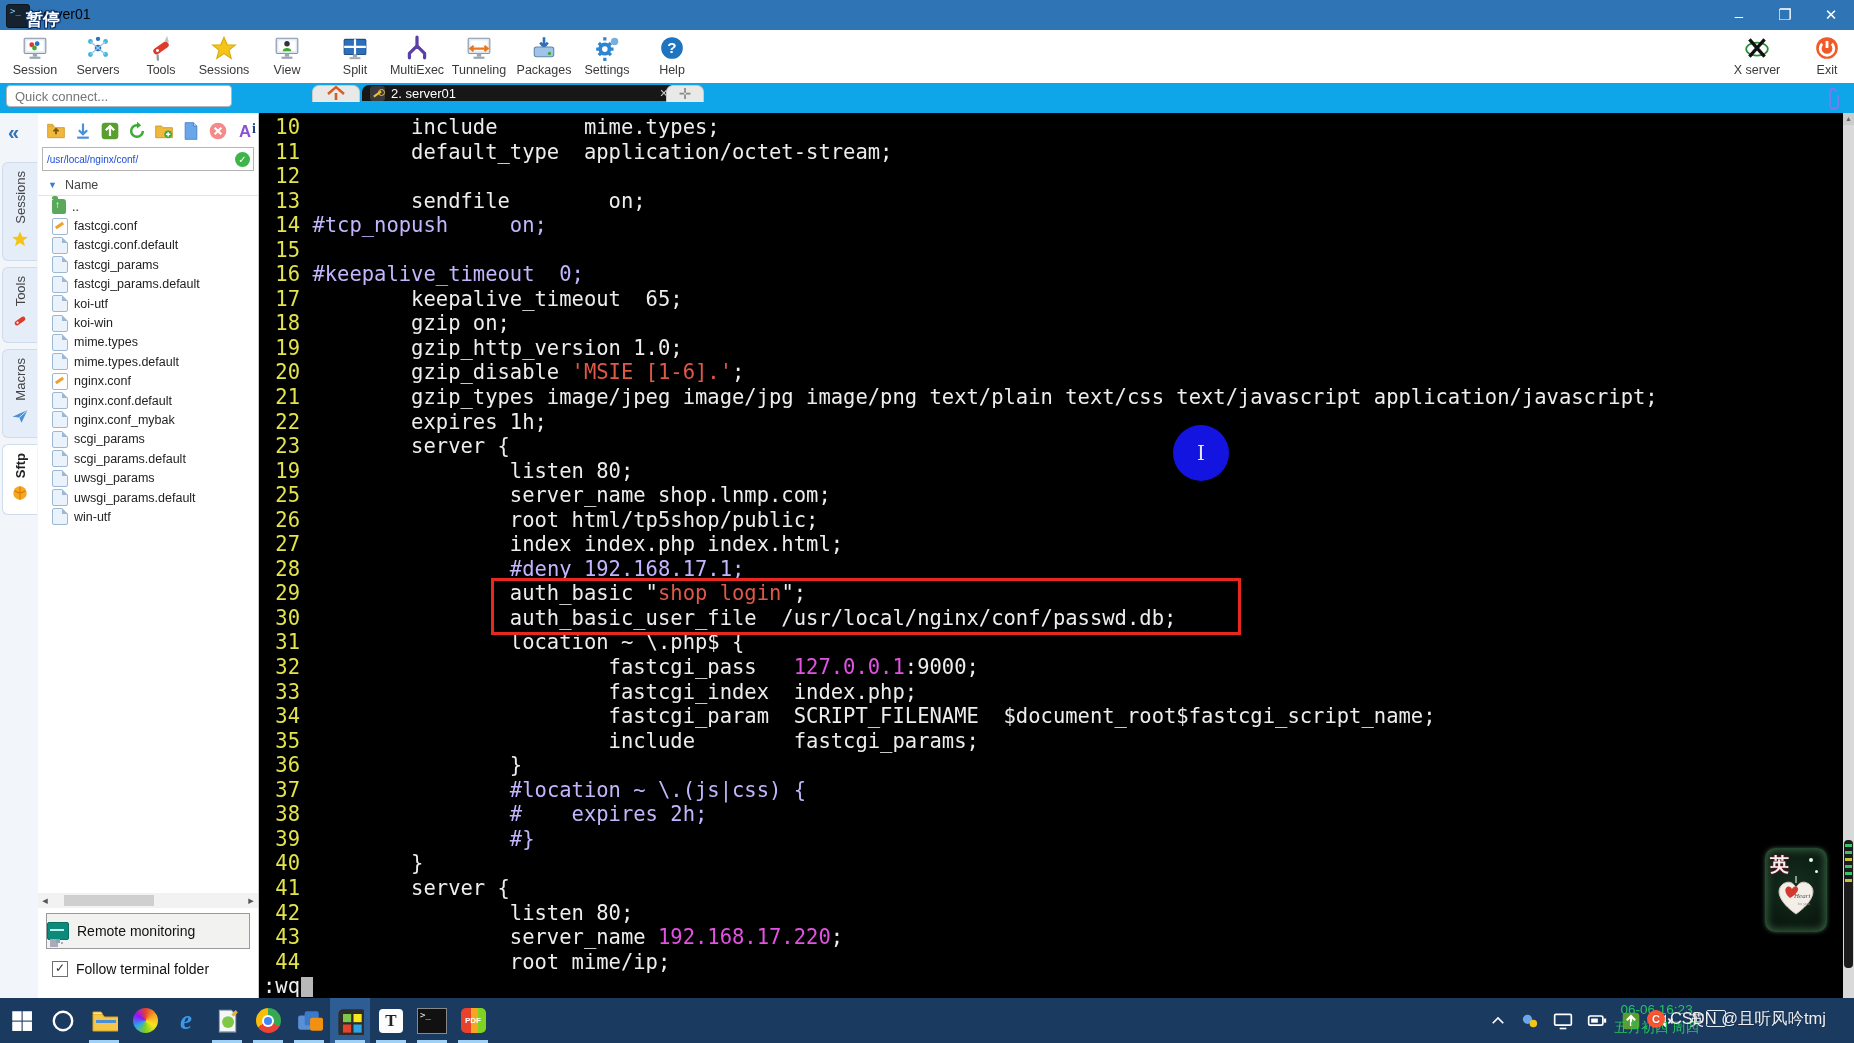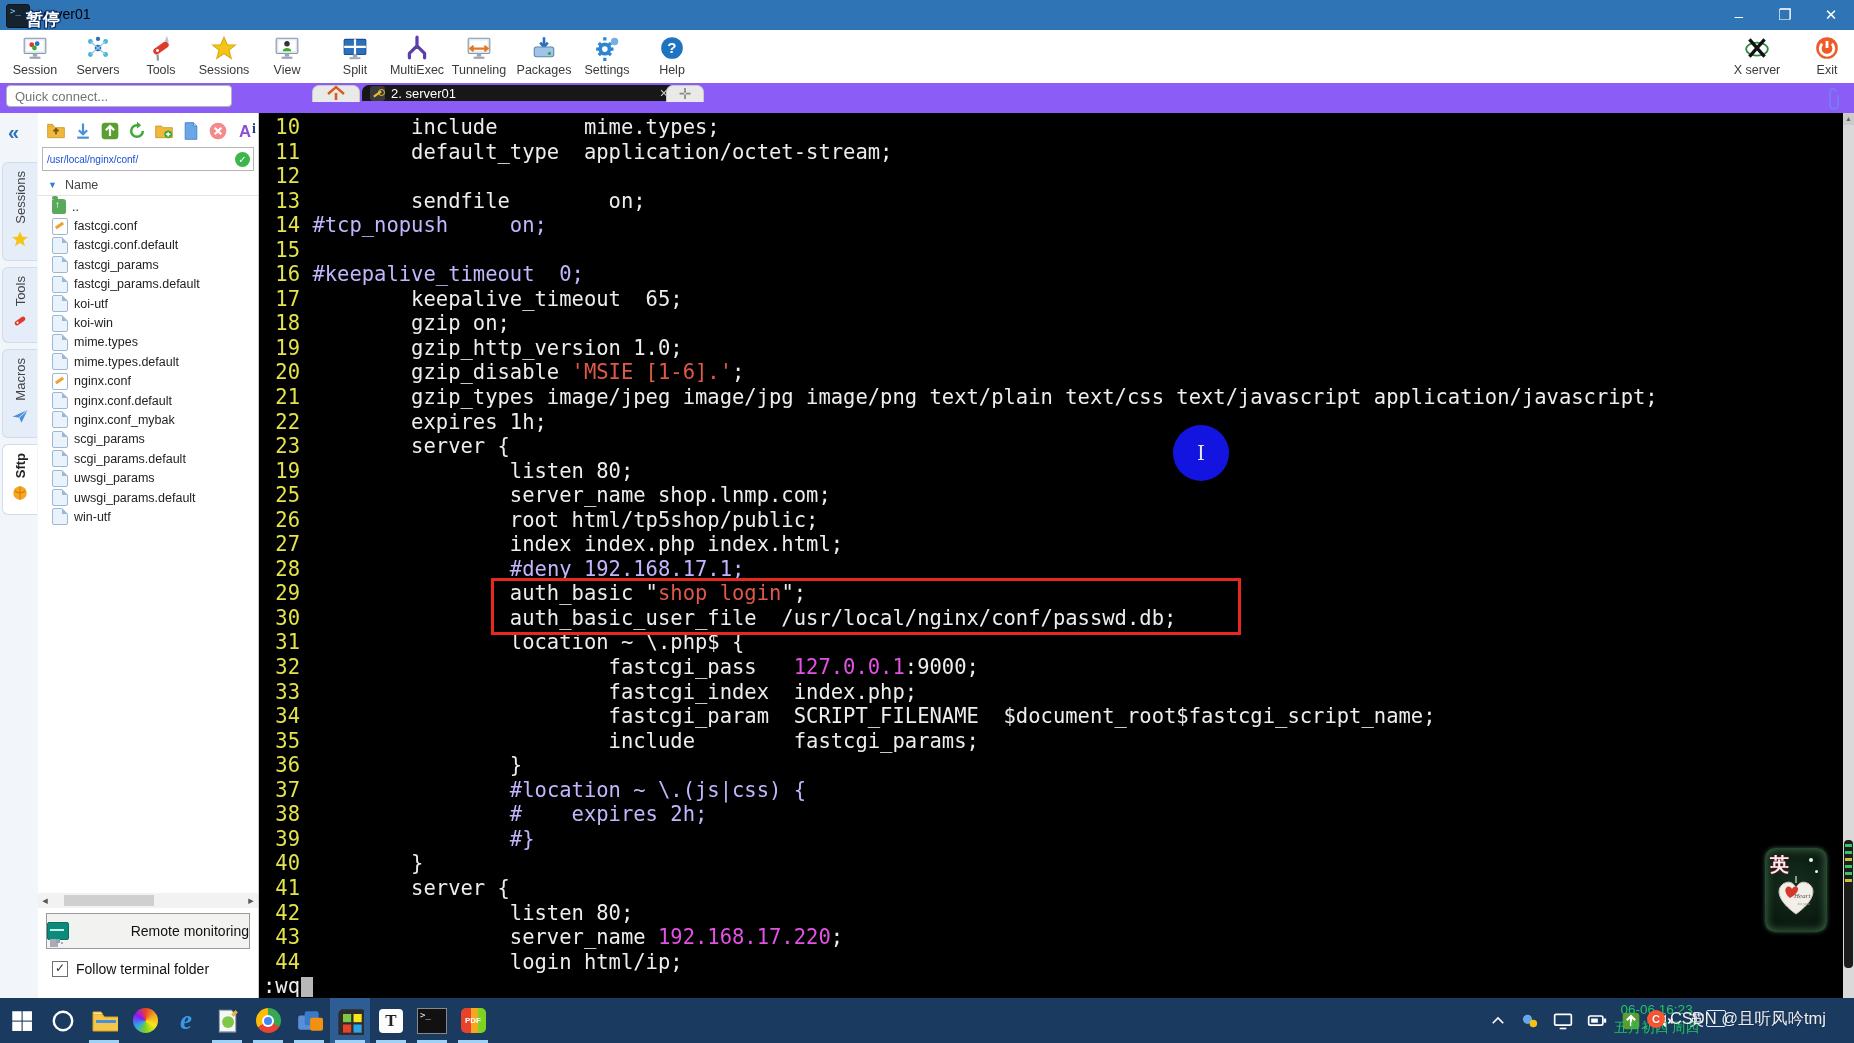--- a/index.html
+++ b/index.html
@@ -13,21 +13,21 @@
   #pause-badge{position:absolute;left:26px;top:8px;font-size:17px;font-weight:bold;color:#fff;
     text-shadow:0 0 3px #0a2d62,1px 1px 0 #0a2d62,-1px -1px 0 #0a2d62,1px -1px 0 #0a2d62,-1px 1px 0 #0a2d62;}
   #win-controls{position:absolute;right:0;top:0;height:30px;display:flex;}
   .win-btn{width:46px;height:30px;display:flex;align-items:center;justify-content:center;font-size:15px;color:#fff;cursor:default;}
   
   #toolbar{position:absolute;left:0;top:30px;width:100%;height:53px;background:#fff;border-bottom:1px solid #e0e0e0;}
   .tb-item{position:absolute;top:3px;width:58px;height:48px;text-align:center;}
   .tb-item .ic{height:30px;display:flex;align-items:center;justify-content:center;}
   .tb-item .lb{font-size:12.5px;color:#3a3a3a;margin-top:0px;}
   
-  #tabrow{position:absolute;left:0;top:83px;width:100%;height:30px;background:#8b5cf6;border-bottom:1px solid #d9d9d9;}
+  #tabrow{position:absolute;left:0;top:83px;width:100%;height:30px;background:#0ea5e9;border-bottom:1px solid #d9d9d9;}
   #quick-connect{position:absolute;left:6px;top:2px;width:208px;height:20px;border:1px solid #b5b5b5;border-radius:4px;
     font-size:13px;color:#9a9a9a;padding:0 8px;font-family:"Liberation Sans",sans-serif;background:#fff;}
   .tab{position:absolute;top:2px;height:16px;border-radius:7px 7px 0 0;margin-left:44px;}
   #tab-home{left:268px;width:46px;background:#e9e9e7;border:1px solid #c9c9c9;border-bottom:none;display:flex;align-items:center;justify-content:center;}
   #tab-active{left:318px;width:298px;background:#171717;color:#fff;display:flex;align-items:center;padding:0 8px;font-size:13px;}
   #tab-active .key-ic{width:15px;height:15px;background:#3a3a3a;border-radius:3px;margin-right:6px;position:relative;flex:none;}
   #tab-active .key-ic:before{content:"";position:absolute;left:3px;top:7px;width:9px;height:2px;background:#f0c030;transform:rotate(-35deg);}
   #tab-active .key-ic:after{content:"";position:absolute;left:8px;top:3px;width:5px;height:5px;border:1.5px solid #f0c030;border-radius:50%;}
   #tab-close{margin-left:auto;color:#cfcfcf;font-size:14px;}
   #tab-plus{left:622px;width:36px;background:#e9e9e7;border:1px solid #c9c9c9;border-bottom:none;display:flex;align-items:center;justify-content:center;color:#8a8a8a;font-size:15px;}
@@ -61,21 +61,21 @@
   .ficon.file-edited:after{content:"";position:absolute;left:2px;top:5px;width:9px;height:3px;background:#f0a030;transform:rotate(-35deg);}
   .ficon.folder-up{background:#5aa85a;border-radius:2px 3px 2px 2px;}
   .ficon.folder-up:before{content:"";position:absolute;left:0;top:-3px;width:6px;height:3px;background:#5aa85a;border-radius:2px 2px 0 0;}
   .ficon.folder-up:after{content:"↑";position:absolute;left:3px;top:0px;color:#fff;font-size:10px;font-weight:bold;}
   
   #hscroll{position:absolute;left:0px;top:780px;width:100%;height:15px;background:#f2f2f2;display:flex;align-items:center;}
   #hscroll .arr{width:14px;text-align:center;color:#555;font-size:11px;}
   #hscroll .track{flex:1;height:100%;position:relative;}
   #hscroll .thumb{position:absolute;left:12px;top:2px;width:90px;height:11px;background:#cfcfcf;}
   #remote-btn{position:absolute;left:8px;top:800px;width:202px;height:34px;background:#f2f2f1;border:1px solid #9a9a9a;
-    display:flex;align-items:center;justify-content:space-between;gap:8px;font-size:14px;color:#111;}
+    display:flex;align-items:center;justify-content:flex-start;gap:8px;font-size:14px;color:#111;}
   #remote-ic{width:20px;height:16px;background:#0c8a7a;border:1px solid #0a6e62;border-radius:2px;position:relative;}
   #remote-ic:before{content:"";position:absolute;left:2px;top:6px;width:14px;height:2px;background:#bdf3ec;}
   #remote-ic:after{content:"";position:absolute;left:8px;top:16px;width:4px;height:4px;background:#8aa;box-shadow:-4px 2px 0 2px #aab,4px 2px 0 -1px #aab;}
   #follow-row{position:absolute;left:14px;top:848px;display:flex;align-items:center;gap:8px;font-size:14px;color:#111;}
   #follow-check{width:14px;height:14px;border:1px solid #707070;background:#fff;color:#333;font-size:12px;line-height:13px;text-align:center;}
   
   #terminal{position:absolute;left:259px;top:0;width:1584px;height:885px;background:#000;
     font-family:"DejaVu Sans Mono","Liberation Mono",monospace;font-size:20.5px;}
   #term-lines{position:absolute;left:4px;top:2px;}
   .term-line{height:24.55px;line-height:24.55px;white-space:pre;}
@@ -510,21 +510,21 @@
           <div class="term-line" data-interactable="false"><span class="ln"> 34 </span><span class="c-w">                        fastcgi_param  SCRIPT_FILENAME  $document_root$fastcgi_script_name;</span></div>
           <div class="term-line" data-interactable="false"><span class="ln"> 35 </span><span class="c-w">                        include        fastcgi_params;</span></div>
           <div class="term-line" data-interactable="false"><span class="ln"> 36 </span><span class="c-w">                }</span></div>
           <div class="term-line" data-interactable="false"><span class="ln"> 37 </span><span class="c-w">                </span><span class="c-b">#location ~ \.(js|css) {</span></div>
           <div class="term-line" data-interactable="false"><span class="ln"> 38 </span><span class="c-w">                </span><span class="c-b">#    expires 2h;</span></div>
           <div class="term-line" data-interactable="false"><span class="ln"> 39 </span><span class="c-w">                </span><span class="c-b">#}</span></div>
           <div class="term-line" data-interactable="false"><span class="ln"> 40 </span><span class="c-w">        }</span></div>
           <div class="term-line" data-interactable="false"><span class="ln"> 41 </span><span class="c-w">        server {</span></div>
           <div class="term-line" data-interactable="false"><span class="ln"> 42 </span><span class="c-w">                listen 80;</span></div>
           <div class="term-line" data-interactable="false"><span class="ln"> 43 </span><span class="c-w">                server_name </span><span class="c-m">192.168.17.220</span><span class="c-w">;</span></div>
-          <div class="term-line" data-interactable="false"><span class="ln"> 44 </span><span class="c-w">                login html/ip;</span></div>
+          <div class="term-line" data-interactable="false"><span class="ln"> 44 </span><span class="c-w">                root mime/ip;</span></div>
           <div class="term-line" data-interactable="false"><span class="c-w">:wq</span><span class="blockcursor" data-interactable="false"></span></div>
         </div>
       <div id="red-box" data-interactable="false"></div>
       <div id="cursor-circle" data-interactable="false">I</div>
     </div>
     <div id="vscroll" data-interactable="true">
       <div class="up" data-interactable="true">▲</div>
       <div class="thumb" data-interactable="true">
           <i></i>
           <i></i>

